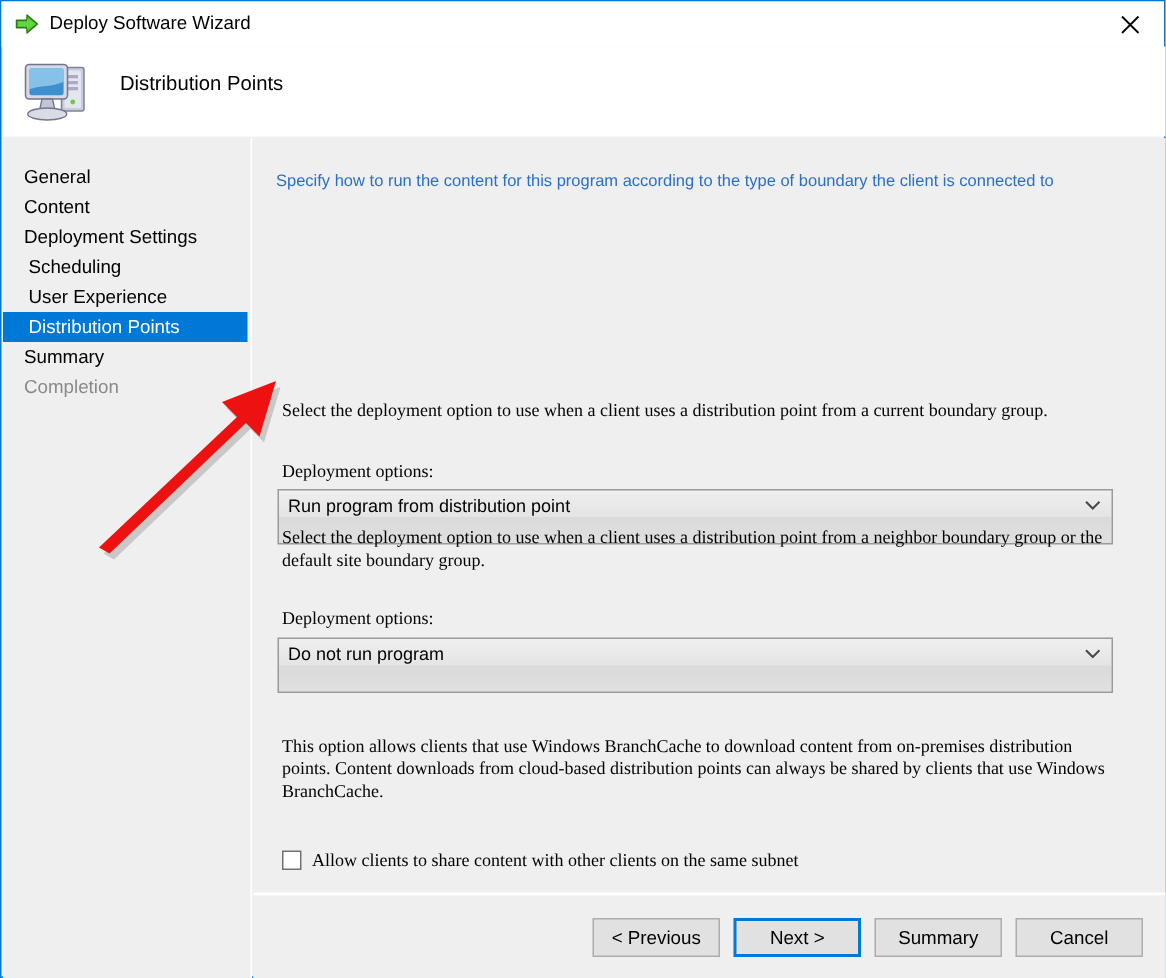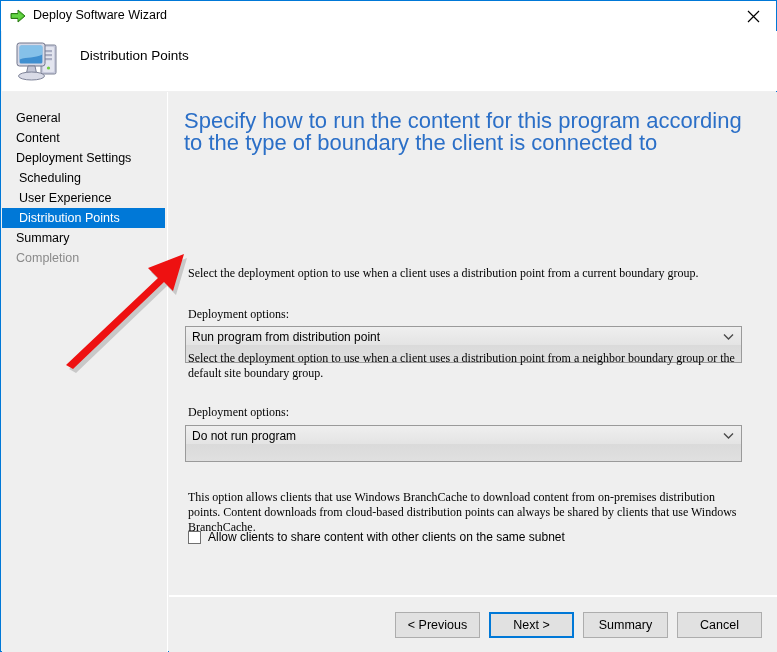--- a/index.html
+++ b/index.html
@@ -112,21 +112,21 @@
     position: absolute;
     left: 168px; top: 91px;
     width: 608px;
     height: 560px;
     background: #efefef;
   }
   .content-heading {
     position: absolute;
     left: 15px; top: 18px;
     width: 577px;
-    font-size: 22px;
+    font-size: 11px;
     line-height: 22px;
     color: #2b6fc7;
   }
   .para {
     position: absolute;
     font-size: 12px;
     line-height: 15px;
     color: #000000;
     font-family: Liberation Serif, serif;
   }
@@ -161,21 +161,21 @@
     align-items: center;
   }
 
   .check-row {
     position: absolute;
     left: 19px;
     height: 18px;
     display: flex;
     align-items: center;
   }
-  .check-row-1 { top: 436px; }
+  .check-row-1 { top: 472px; font-family: Liberation Serif, serif; }
   .check-row-2 { top: 468px; }
   .checkbox {
     width: 13px; height: 13px;
     box-sizing: border-box;
     background: #ffffff;
     border: 1px solid #707070;
     flex: 0 0 auto;
   }
   .check-label {
     margin-left: 7px;

